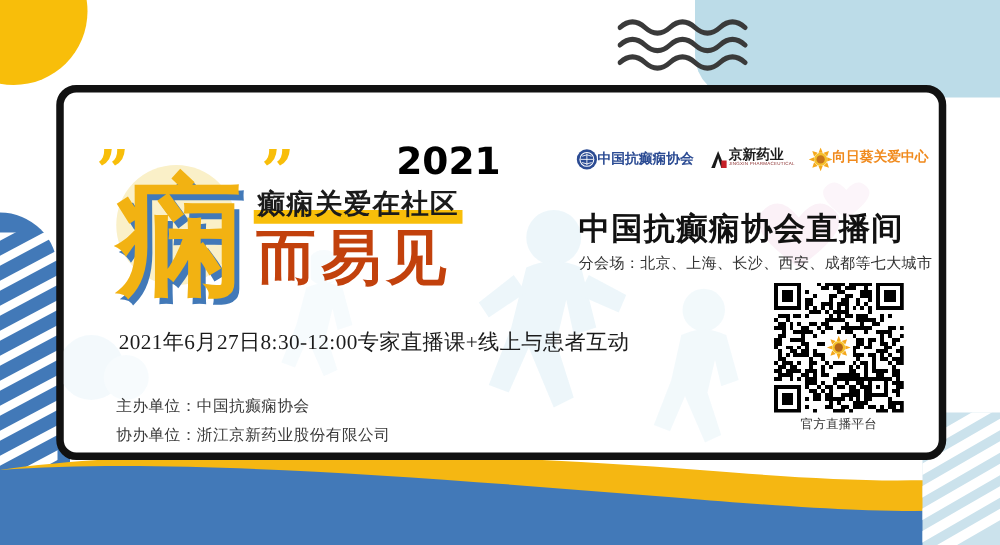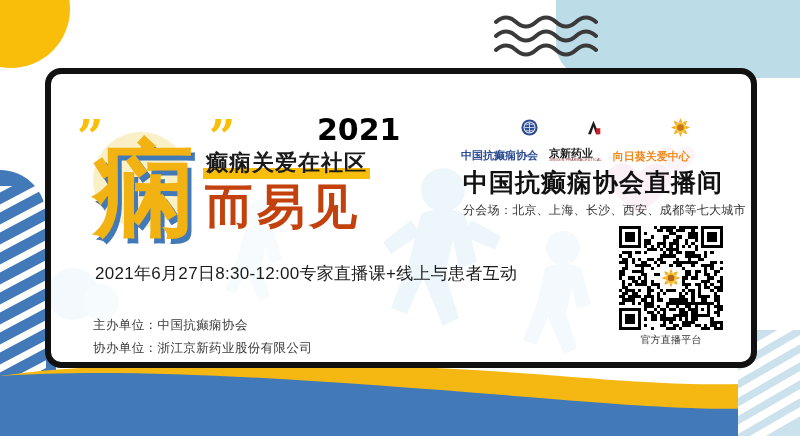--- a/index.html
+++ b/index.html
@@ -129,21 +129,21 @@
     letter-spacing:4px;
     white-space:nowrap;
     font-family:"DejaVu Sans","Liberation Sans",sans-serif;
   }
 
   
   #logo-row{
     position:absolute;left:410px;top:44px;
     display:flex;align-items:center;gap:11px;
   }
-  .logo-unit{display:flex;align-items:flex-end;gap:12px;flex-direction:column;}
+  .logo-unit{display:flex;align-items:flex-start;gap:0;}
   .logo-mark{display:block;}
   .logo-text{
     font-size:11px;font-weight:bold;color:#2B4B93;
     white-space:nowrap;letter-spacing:0px;
   }
   .logo-text.jx{color:#1b1b1b;line-height:1.0;}
   .logo-text.jx .sub{
     display:block;font-size:3.6px;color:#8a2a2a;letter-spacing:.2px;
     font-weight:normal;
   }
@@ -155,21 +155,21 @@
     letter-spacing:1px;white-space:nowrap;
   }
   #venues{
     position:absolute;left:412px;top:128px;
     font-size:12px;color:#333333;letter-spacing:.3px;white-space:nowrap;
   }
 
   
   #date-line{
     position:absolute;left:44px;top:188px;
-    font-size:17px;color:#1b1b1b;letter-spacing:.3px;white-space:nowrap;
+    font-size:17px;color:#1b1b1b;letter-spacing:.3px;white-space:nowrap;font-family:Liberation Serif, serif;
   }
 
   
   #orgs{
     position:absolute;left:42px;top:240px;
     font-size:12.5px;color:#3a3a3a;line-height:1.85;
     letter-spacing:.4px;
   }
 
   

